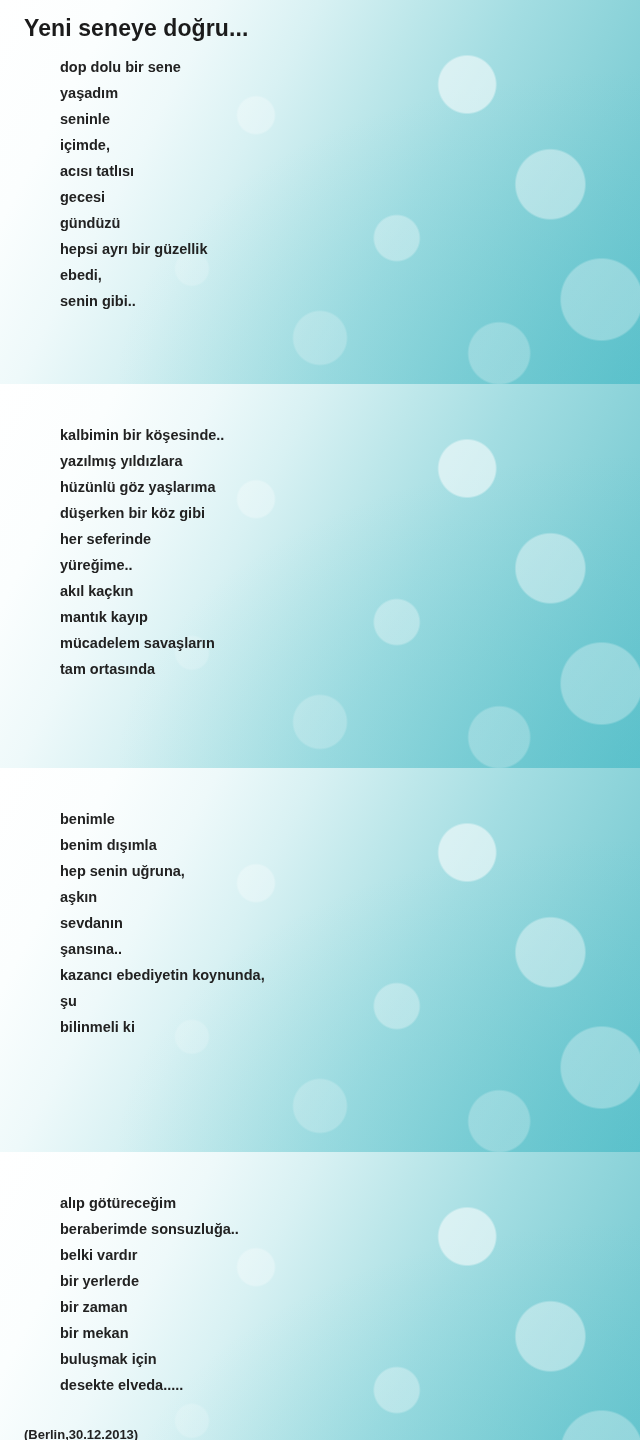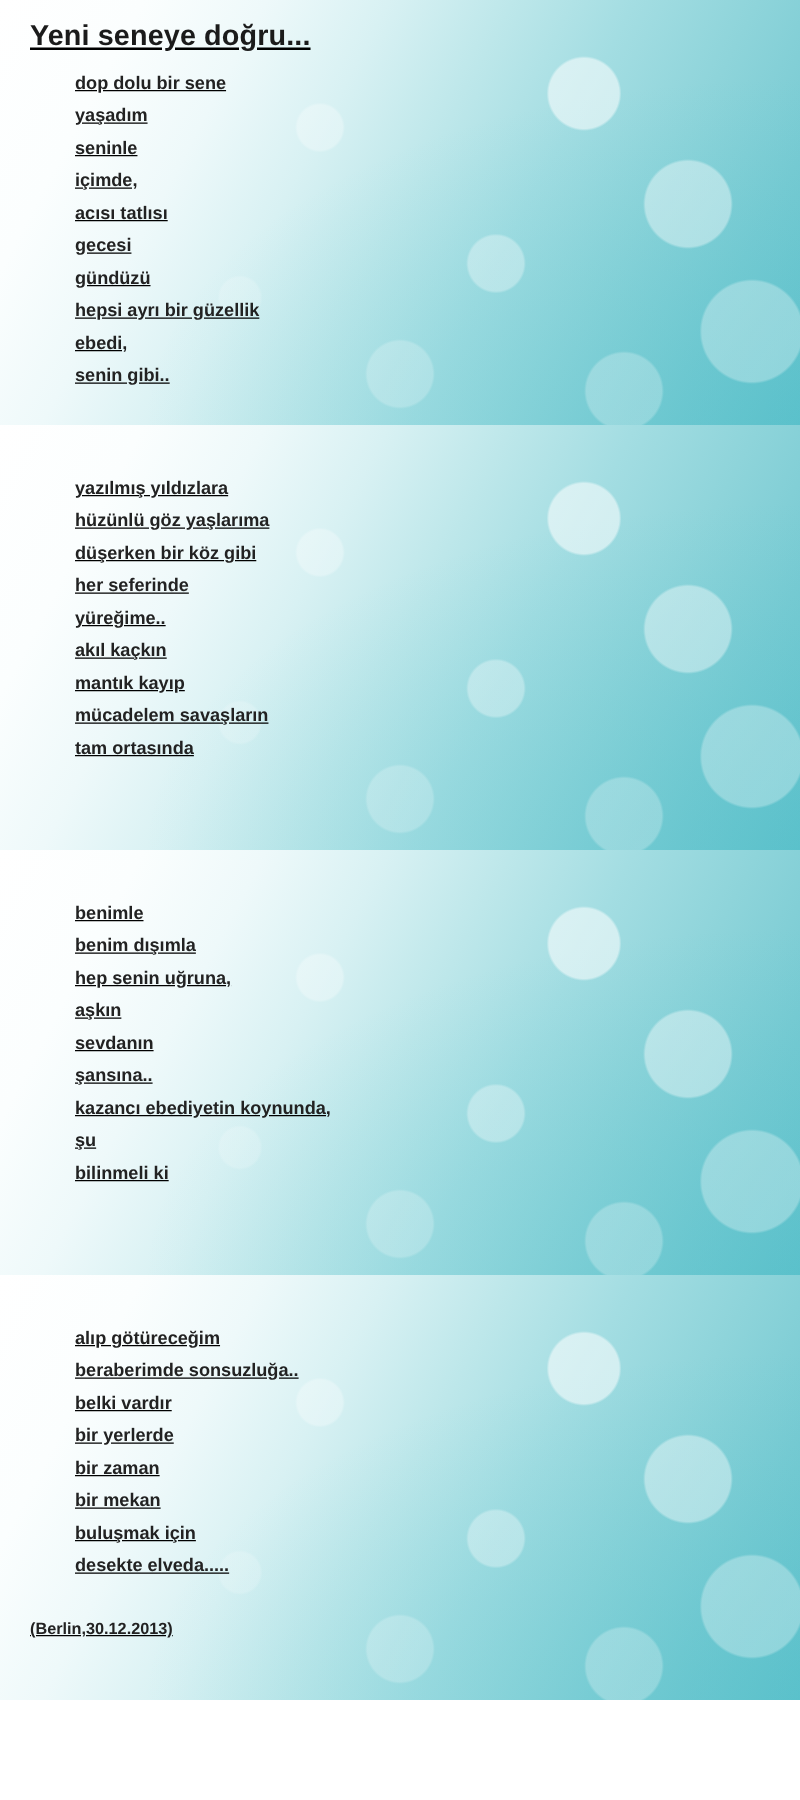--- a/index.html
+++ b/index.html
@@ -15,24 +15,23 @@
   }
   .page {
     position: relative;
     width: 640px;
     height: 1440px;
     overflow: hidden;
   }
   .panel {
     position: relative;
     width: 640px;
-    height: 340px;
+    height: 384px;
     overflow: hidden;
     box-sizing: border-box;
-    text-decoration: underline;
   }
   
   .bg {
     position: absolute;
     inset: 0;
     background:
       linear-gradient(118deg,
         #ffffff 0%,
         #fbfefe 14%,
         #eef9fa 26%,
@@ -110,20 +109,21 @@
       <div class="line">hepsi ayrı bir güzellik</div>
       <div class="line">ebedi,</div>
       <div class="line">senin gibi..</div>
     </div>
   </div>
 
   <div class="panel">
     <div class="bg"></div>
     <div class="content">
       <div class="spacer-top"></div>
+      <div class="line">kalbimin bir köşesinde..</div>
       <div class="line">yazılmış yıldızlara</div>
       <div class="line">hüzünlü göz yaşlarıma</div>
       <div class="line">düşerken bir köz gibi</div>
       <div class="line">her seferinde</div>
       <div class="line">yüreğime..</div>
       <div class="line">akıl kaçkın</div>
       <div class="line">mantık kayıp</div>
       <div class="line">mücadelem savaşların</div>
       <div class="line">tam ortasında</div>
     </div>

